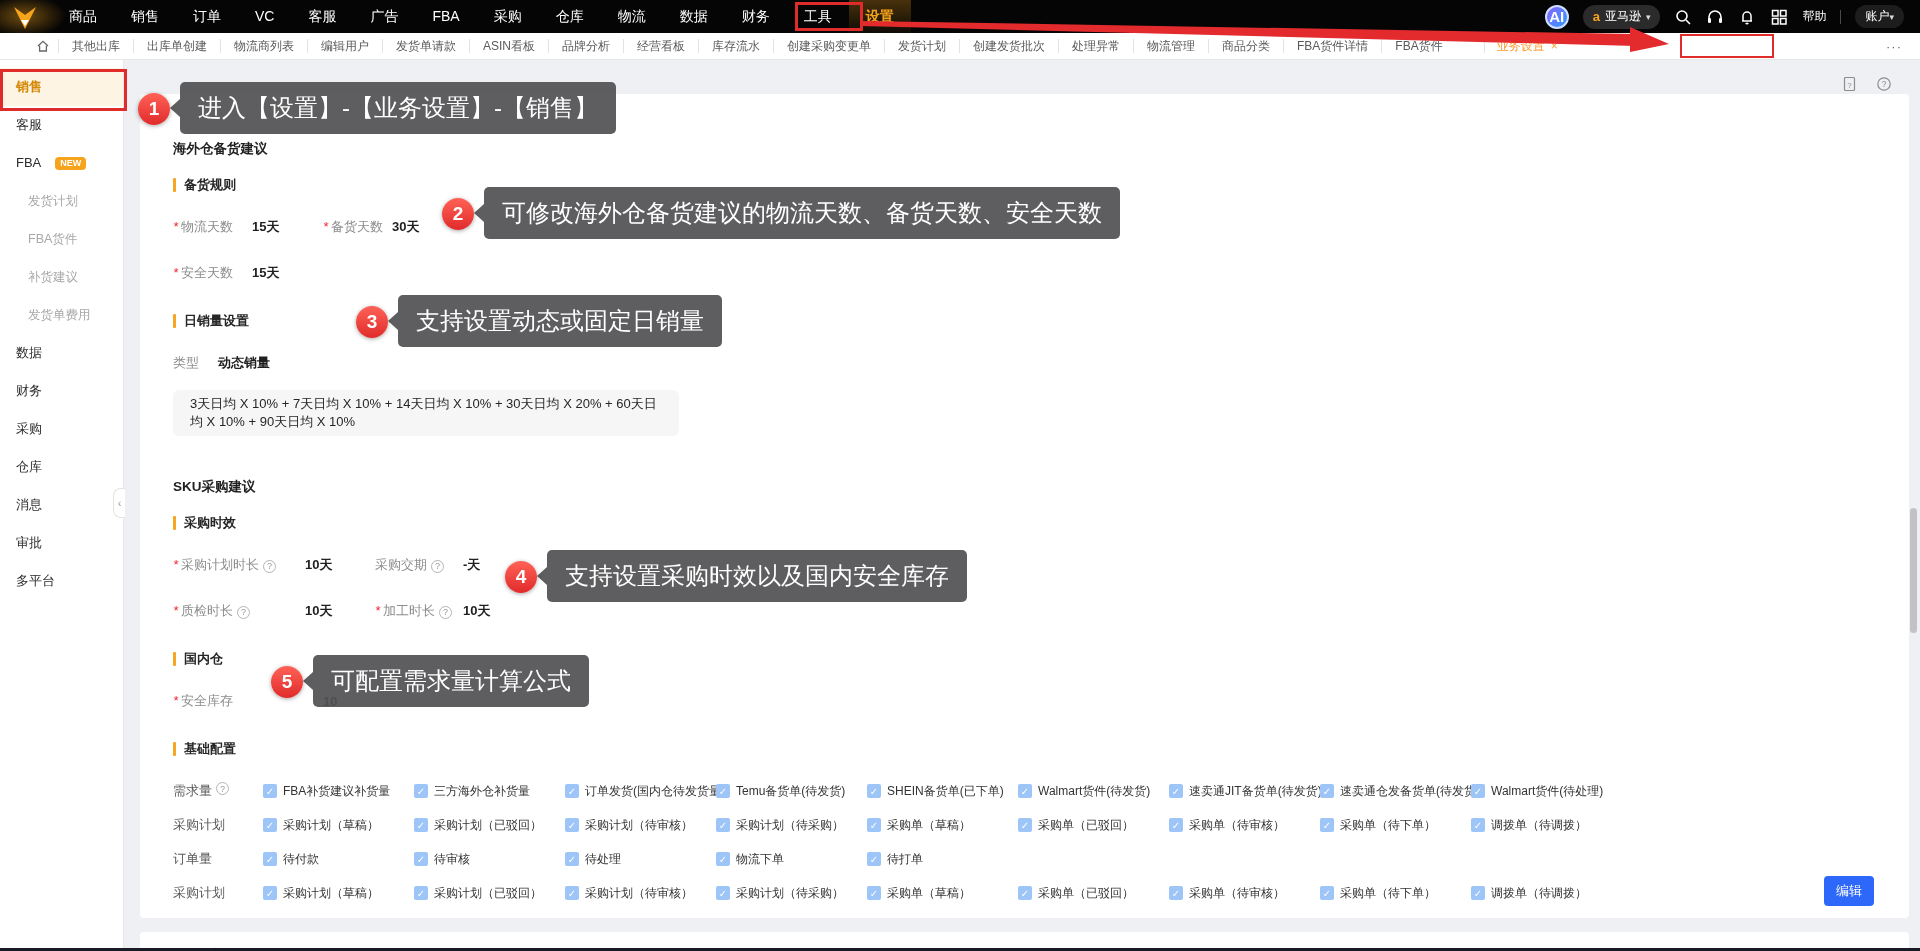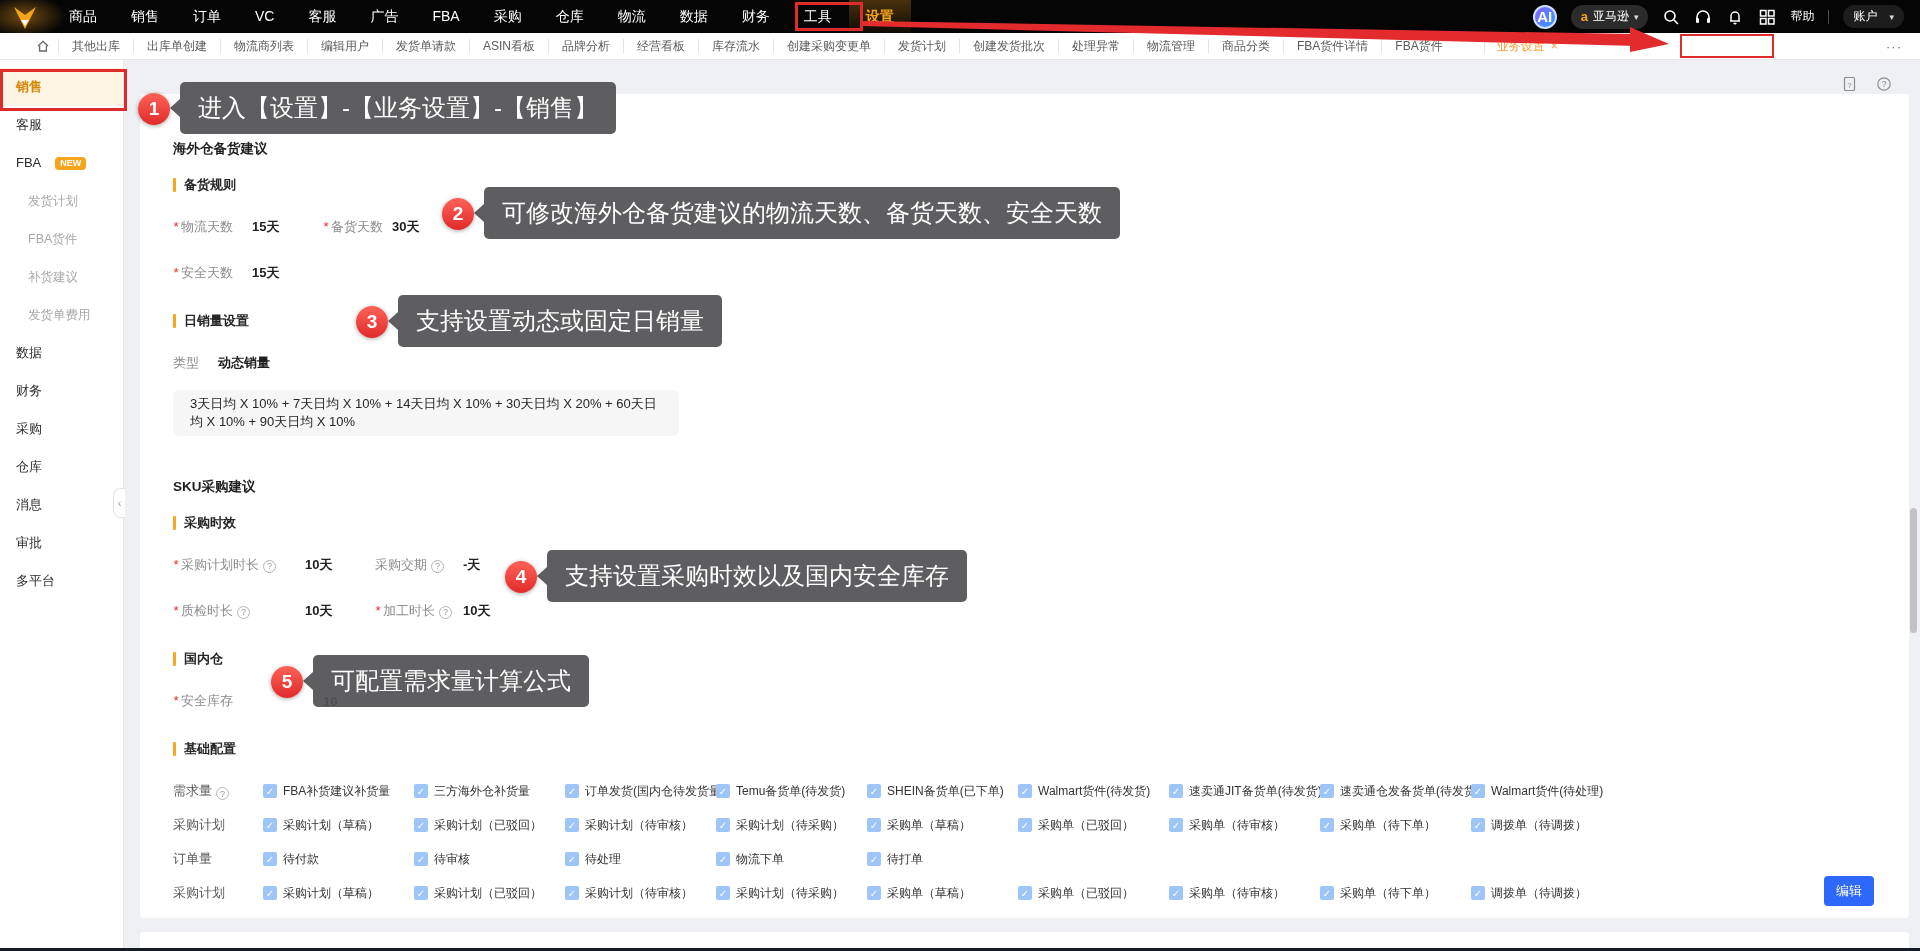--- a/index.html
+++ b/index.html
@@ -20,21 +20,21 @@
   .ai-badge { width:24px; height:24px; border-radius:50%; color:#fff; font-size:15px; font-weight:700;
     display:flex; align-items:center; justify-content:center;
     background:linear-gradient(135deg,#8a63ff,#2f9bff); border:2px solid #cfe0ff; }
   .store-pill { background:#2b2b2b; border-radius:14px; height:24px; display:flex; align-items:center;
     gap:5px; padding:0 10px; color:#fff; font-size:12px; }
   .amz-a { color:#f7a41d; font-weight:700; font-size:13px; }
   .caret { font-size:9px; color:#ddd; }
   .nav-ic { width:18px; height:18px; display:block; }
   .nav-help { color:#fff; font-size:12px; }
   .nav-divider { width:1px; height:14px; background:#4a4a4a; }
-  .account { color:#fff; font-size:12px; display:flex; align-items:center; gap:12px;
+  .account { color:#fff; font-size:12px; display:flex; align-items:center; gap:0;
     background:#1d1d1d; border-radius:12px; padding:3px 10px; }
 
   
   .tabbar { position:absolute; left:0; top:33px; width:1920px; height:27px; background:#fff;
     border-bottom:1px solid #e7e7e7; display:flex; align-items:center; padding-left:28px; z-index:5; }
   .home-tab { width:30px; display:flex; justify-content:center; cursor:pointer; }
   .tab { font-size:12px; color:#5a5a5a; padding:0 13px; white-space:nowrap; cursor:pointer;
     border-left:1px solid #e3e3e3; line-height:14px; }
   .tabs-flow { display:flex; align-items:center; }
   .tab-active { font-size:12px; color:#ff9a2e; padding:0 12px; white-space:nowrap; cursor:pointer;
@@ -68,21 +68,21 @@
   .sub-hd::before { content:""; width:3px; height:14px; background:#f5a623; margin-right:8px; border-radius:1px; }
   .frow { display:flex; align-items:center; font-size:13px; }
   .req { color:#f5222d; margin-right:3px; }
   .flabel { color:#8c8c8c; }
   .fval { color:#1f1f1f; font-weight:700; }
   .helpq { display:inline-flex; width:13px; height:13px; border:1px solid #b5b5b5; border-radius:50%;
     color:#9a9a9a; font-size:9px; align-items:center; justify-content:center; margin-left:4px; }
   .formula-box { width:506px; height:46px; background:#f6f6f6; border-radius:6px; display:flex;
     align-items:center; padding:0 17px; font-size:13px; color:#262626; }
   .cbrow { display:flex; align-items:center; font-size:12px; }
-  .cbrow .rlbl { width:90px; color:#595959; font-size:13px; flex:0 0 auto; display:flex; align-items:flex-end; }
+  .cbrow .rlbl { width:90px; color:#595959; font-size:13px; flex:0 0 auto; display:flex; align-items:flex-start; }
   .cb-item { flex:0 0 auto; width:151px; display:flex; align-items:center; gap:6px; color:#333;
     white-space:nowrap; }
   .cbx { width:14px; height:14px; background:#9ec5f8; border-radius:2px; color:#fff; font-size:10px;
     display:flex; align-items:center; justify-content:center; flex:0 0 auto; }
   .edit-btn { position:absolute; right:35px; top:782px; background:#2d68fa; color:#ffffff; font-size:13px;
     border:none; border-radius:4px; padding:6px 12px; cursor:pointer; }
 
   
   .num-circle { position:absolute; width:32px; height:32px; border-radius:50%; z-index:60;
     background:linear-gradient(180deg,#ff6257,#e02b2b); color:#fff; font-weight:700; font-size:19px;

